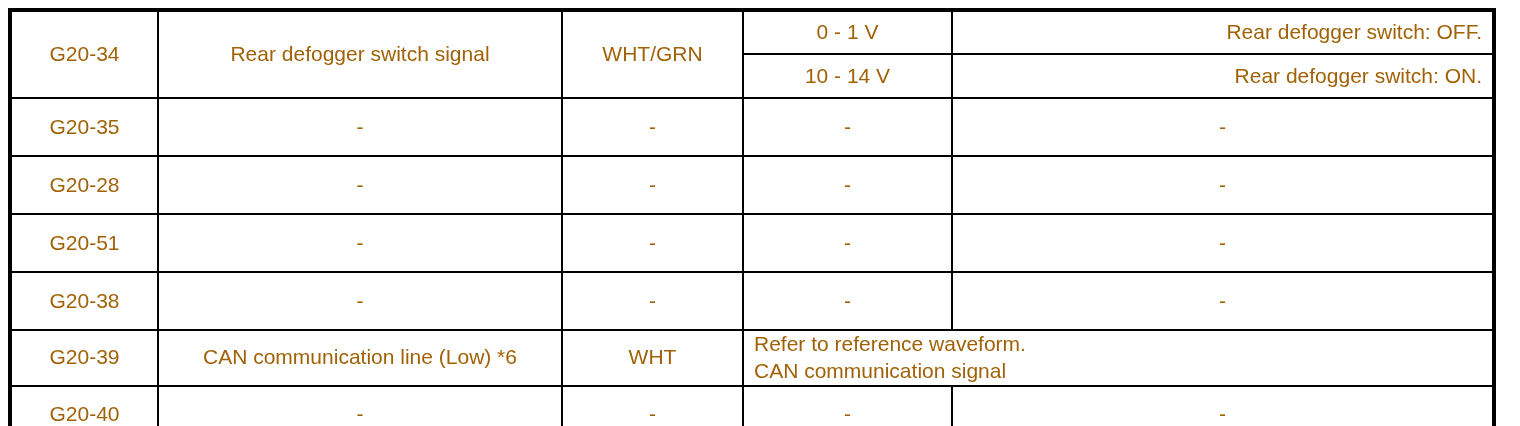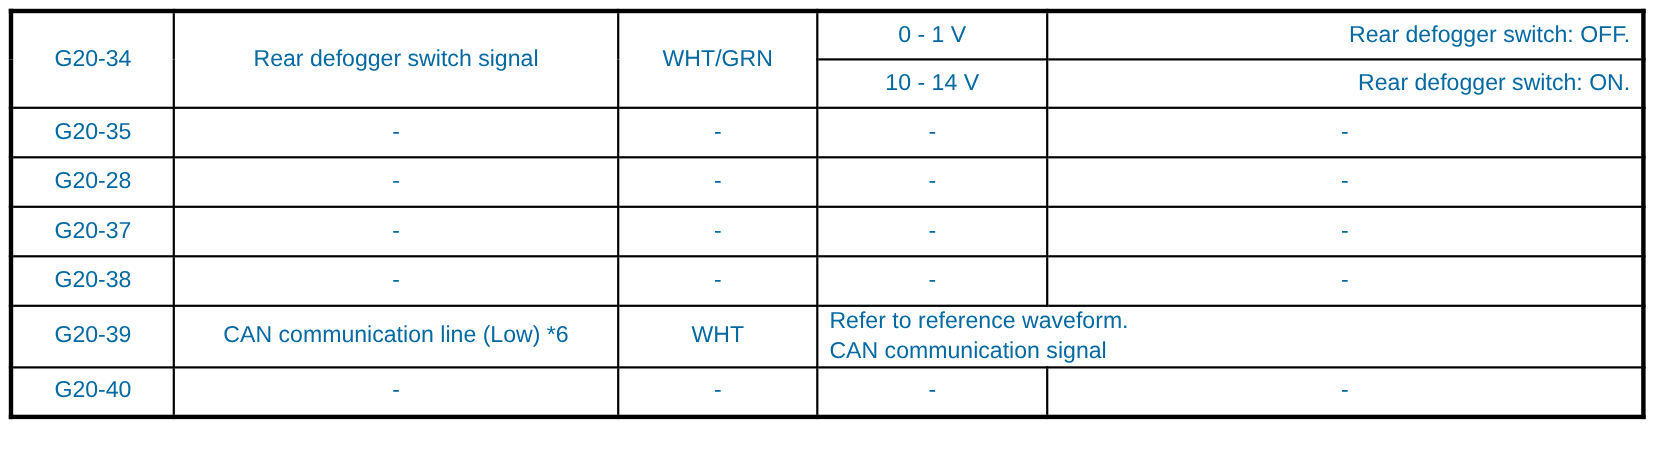--- a/index.html
+++ b/index.html
@@ -28,33 +28,33 @@
     table-layout: fixed;
     border: 4px solid #000000;
     background: #ffffff;
   }
   table.pin-table td {
     border: 2px solid #000000;
     padding: 0 10px;
     font-size: 21px;
     line-height: 1.28;
     vertical-align: middle;
-    color: #0369a1;
+    color: #a16207;
     background: #ffffff;
   }
   
   col.c-terminal  { width: 148px; }
   col.c-desc      { width: 404px; }
   col.c-wire      { width: 181px; }
   col.c-volt      { width: 209px; }
   col.c-cond      { width: 542px; }
 
   .ta-center { text-align: center; }
   .ta-left   { text-align: right; }
-  .row-std   { height: 45px; }
+  .row-std   { height: 58px; }
   .row-can   { height: 51px; }
   .row-sub   { height: 44px; }
 
   .cell-dash { text-align: center; }
 
   .multiline {
     white-space: pre-line;
     text-align: left;
     padding-top: 4px;
     padding-bottom: 4px;
@@ -98,21 +98,21 @@
 
       <tr class="row-std">
         <td class="ta-center">G20-28</td>
         <td class="cell-dash">-</td>
         <td class="cell-dash">-</td>
         <td class="cell-dash">-</td>
         <td class="cell-dash">-</td>
       </tr>
 
       <tr class="row-std">
-        <td class="ta-center">G20-37</td>
+        <td class="ta-center">G20-51</td>
         <td class="cell-dash">-</td>
         <td class="cell-dash">-</td>
         <td class="cell-dash">-</td>
         <td class="cell-dash">-</td>
       </tr>
 
       <tr class="row-std">
         <td class="ta-center">G20-38</td>
         <td class="cell-dash">-</td>
         <td class="cell-dash">-</td>

